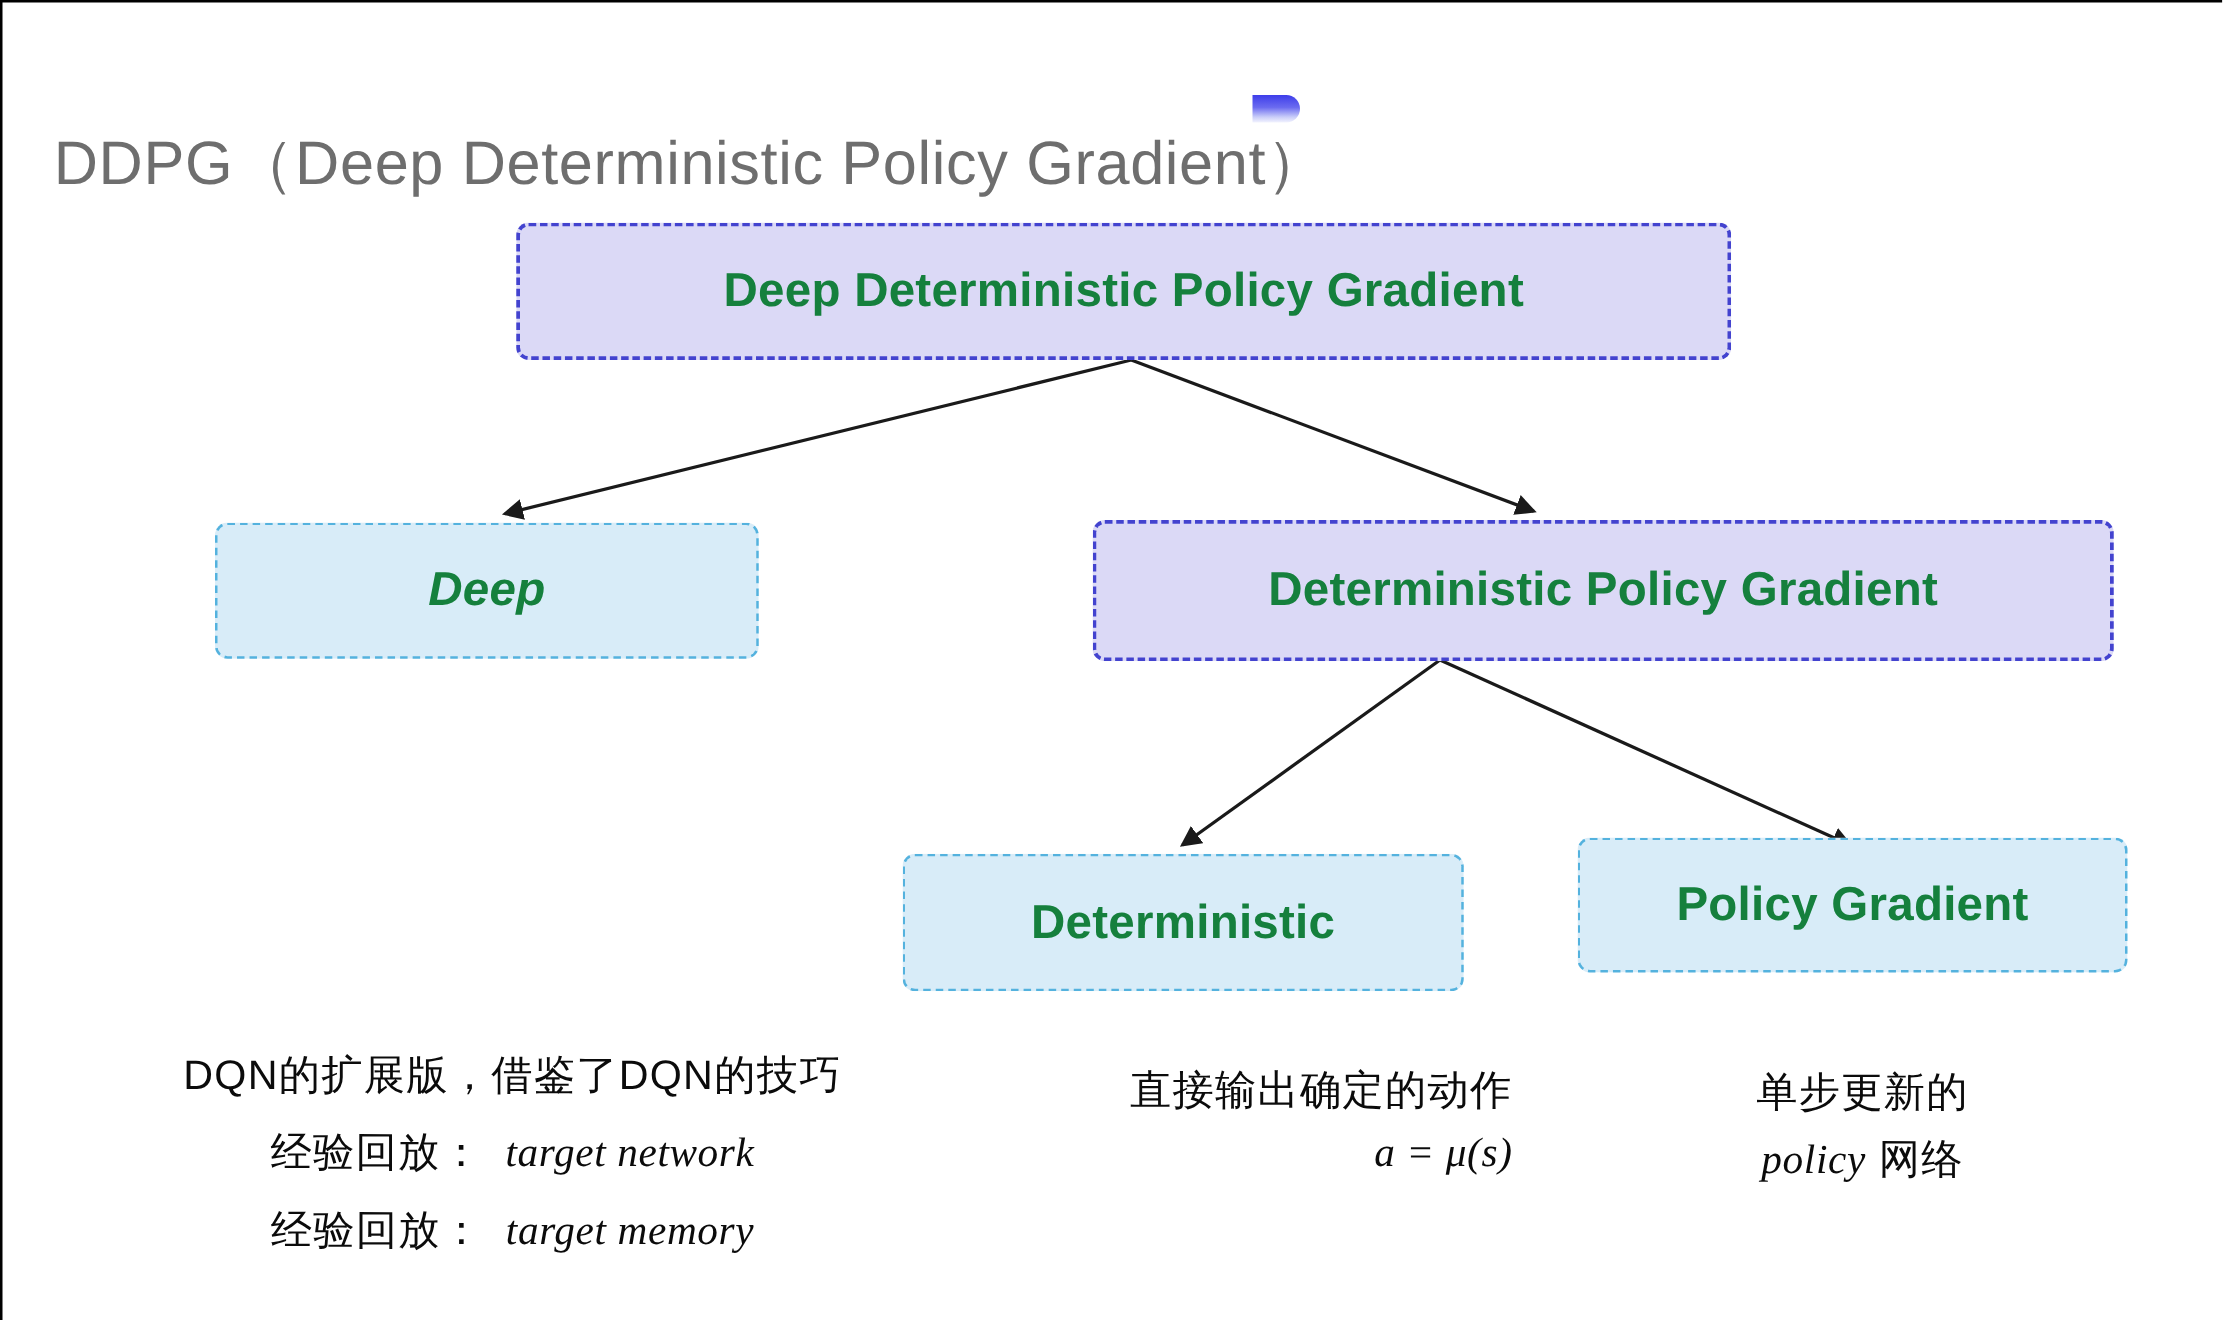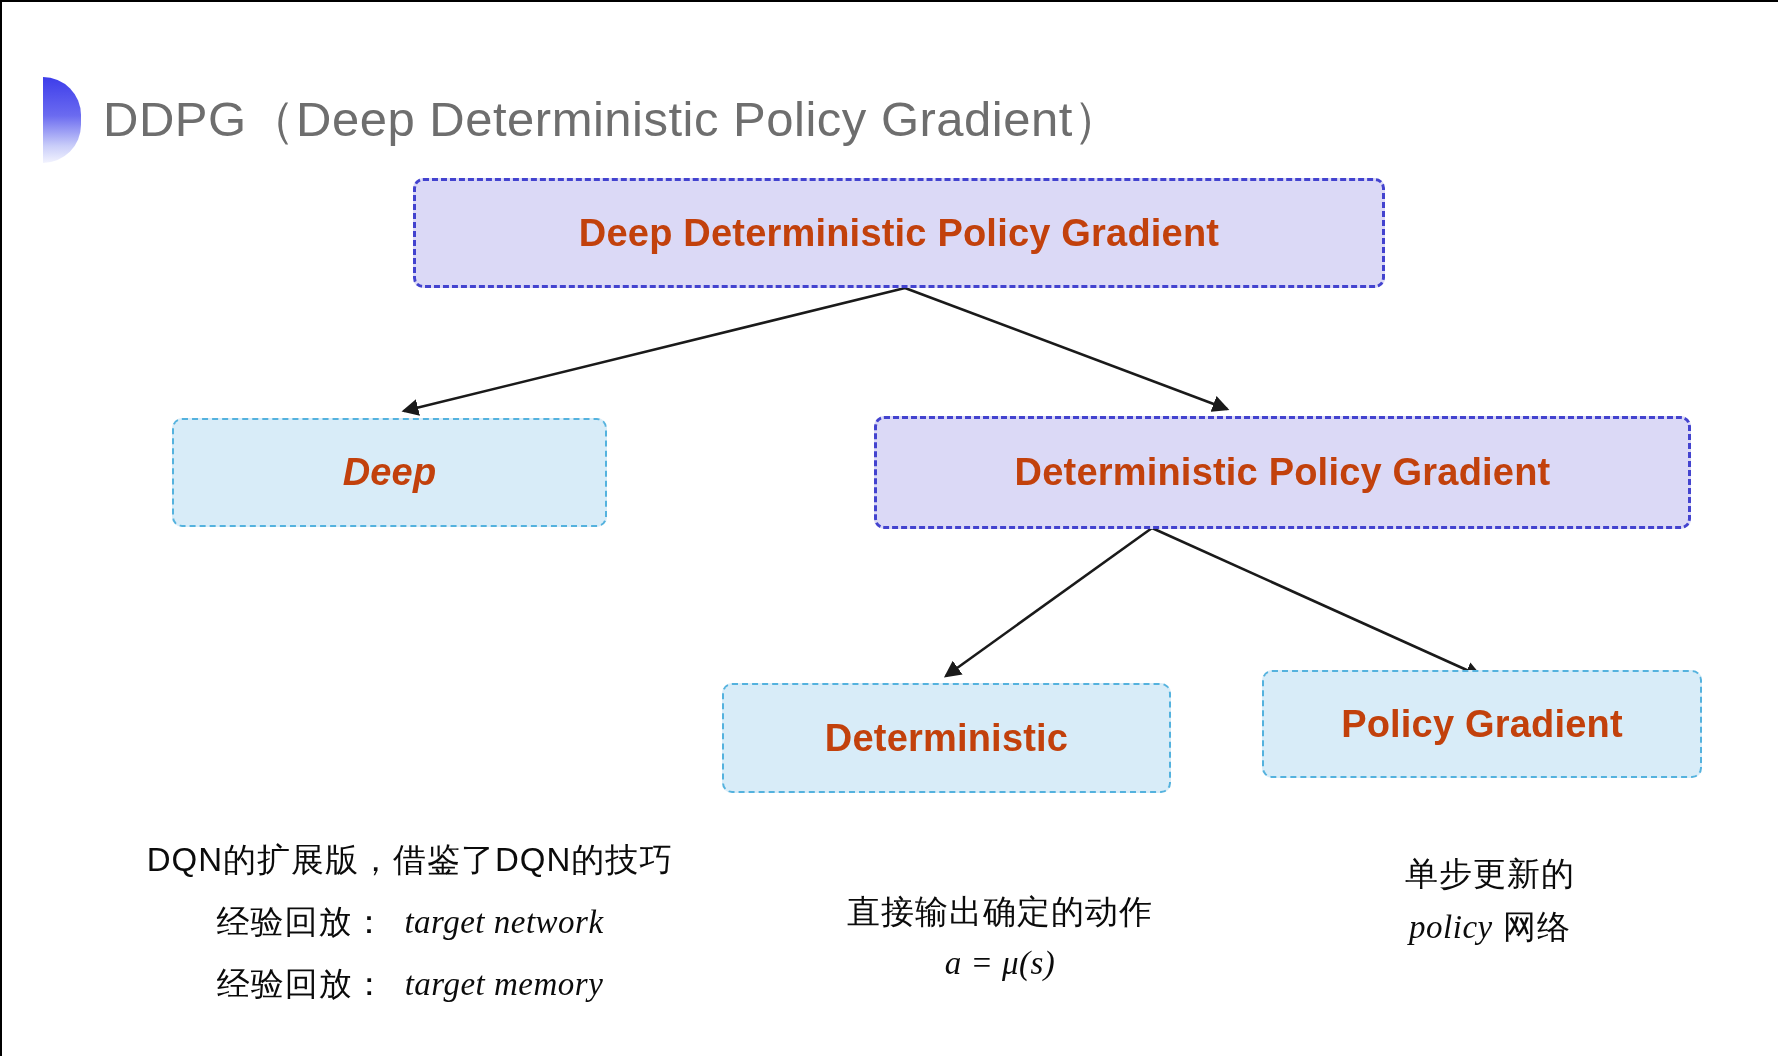--- a/index.html
+++ b/index.html
@@ -4,34 +4,34 @@
 <style>
   html,body { margin:0; padding:0; background:#fff; }
   .canvas {
     position:relative; width:1778px; height:1056px;
     background:#ffffff; overflow:hidden;
     font-family:"Liberation Sans", sans-serif;
   }
   .edge-top  { position:absolute; left:0; top:0; width:1778px; height:2px; background:#000; }
   .edge-left { position:absolute; left:0; top:0; width:2px; height:1056px; background:#000; }
 
-  .title-row { position:absolute; left:43px; top:76px; height:88px; display:flex; align-items:center; }
+  .title-row { position:absolute; left:43px; top:76px; height:88px; display:flex; align-items:flex-end;flex-direction:column; }
   .bullet {
     width:38px; height:86px; margin-right:22px;
     border-radius:0 43px 43px 0;
     background:linear-gradient(to bottom, #3d3dea 0%, #6b6bf0 45%, #c9cdf9 80%, #f2f3fe 100%);
   }
   .page-title {
     font-size:49px; font-weight:500; color:#6e6e6e; letter-spacing:0.5px;
     white-space:nowrap;
   }
 
   .node {
     position:absolute; display:flex; align-items:center; justify-content:center;
-    border-radius:10px; font-size:38px; font-weight:600; color:#c2410c;
+    border-radius:10px; font-size:38px; font-weight:600; color:#15803d;
     letter-spacing:0.2px;
   }
   .node.purple { background:#dbd9f6; border:3px dashed #4343cf; }
   .node.cyan   { background:#d8ecf8; border:2.5px dashed #54b2de; }
 
   .node-root { left:413px; top:178px; width:966px; height:104px; }
   .node-deep { left:172px; top:418px; width:431px; height:105px;font-style:italic; }
   .node-dpg  { left:874px; top:416px; width:811px; height:107px; }
   .node-det  { left:722px; top:683px; width:445px; height:106px; }
   .node-pg   { left:1262px; top:670px; width:436px; height:104px; }
@@ -42,21 +42,21 @@
   .note { position:absolute; text-align:center; color:#0b0b0b; }
   .note .row { margin-bottom:16px; }
   .cjk  { font-size:33px; font-weight:500; letter-spacing:1px; }
   .math {
     font-family:"Liberation Serif", serif; font-style:italic;
     font-size:33px; font-weight:400; letter-spacing:0.5px;
   }
   .note-left  { left:110px;  top:838px; width:600px; }
   .note-left .row2 .math { margin-left:18px; }
   .note-left .row { margin-bottom:17px; }
-  .note-mid   { left:790px;  top:890px; width:420px; }
+  .note-mid   { left:790px;  top:850px; width:420px;text-align:right; }
   .note-mid .row { margin-bottom:10px; }
   .note-right { left:1320px; top:852px; width:340px; }
   .note-right .row { margin-bottom:8px; }
 </style>
 </head>
 <body>
 
 <div class="canvas">
   <div class="edge-top"></div>
   <div class="edge-left"></div>

